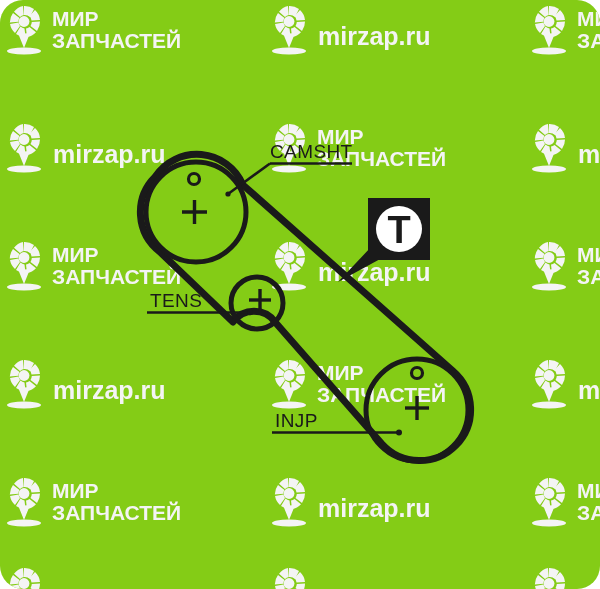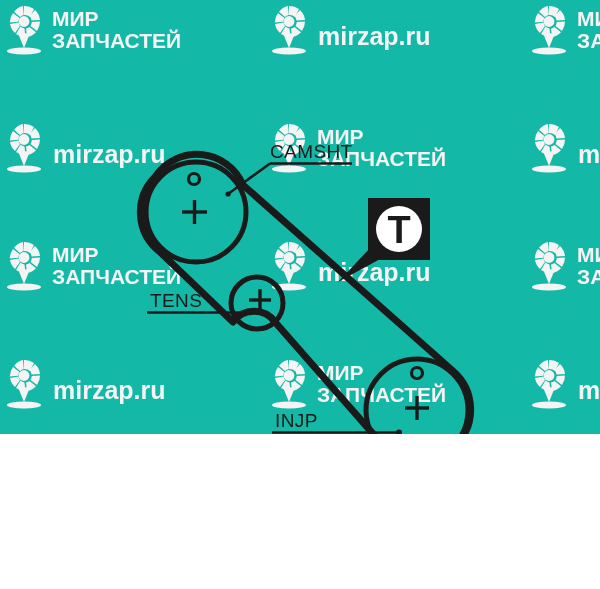--- a/index.html
+++ b/index.html
@@ -7,23 +7,24 @@
     margin: 0;
     padding: 0;
     background: #ffffff;
   }
   body {
     font-family: "Liberation Sans", sans-serif;
   }
   #canvas {
     position: relative;
     width: 600px;
-    height: 434px;
-    background: #14b8a6;
+    height: 589px;
+    background: #84cc16;
     overflow: hidden;
+    border-radius: 23px;
   }
   #watermark-layer, #diagram-layer {
     position: absolute;
     left: 0;
     top: 0;
     width: 600px;
     height: 589px;
   }
   #watermark-layer { z-index: 1; }
   #diagram-layer  { z-index: 2; }

